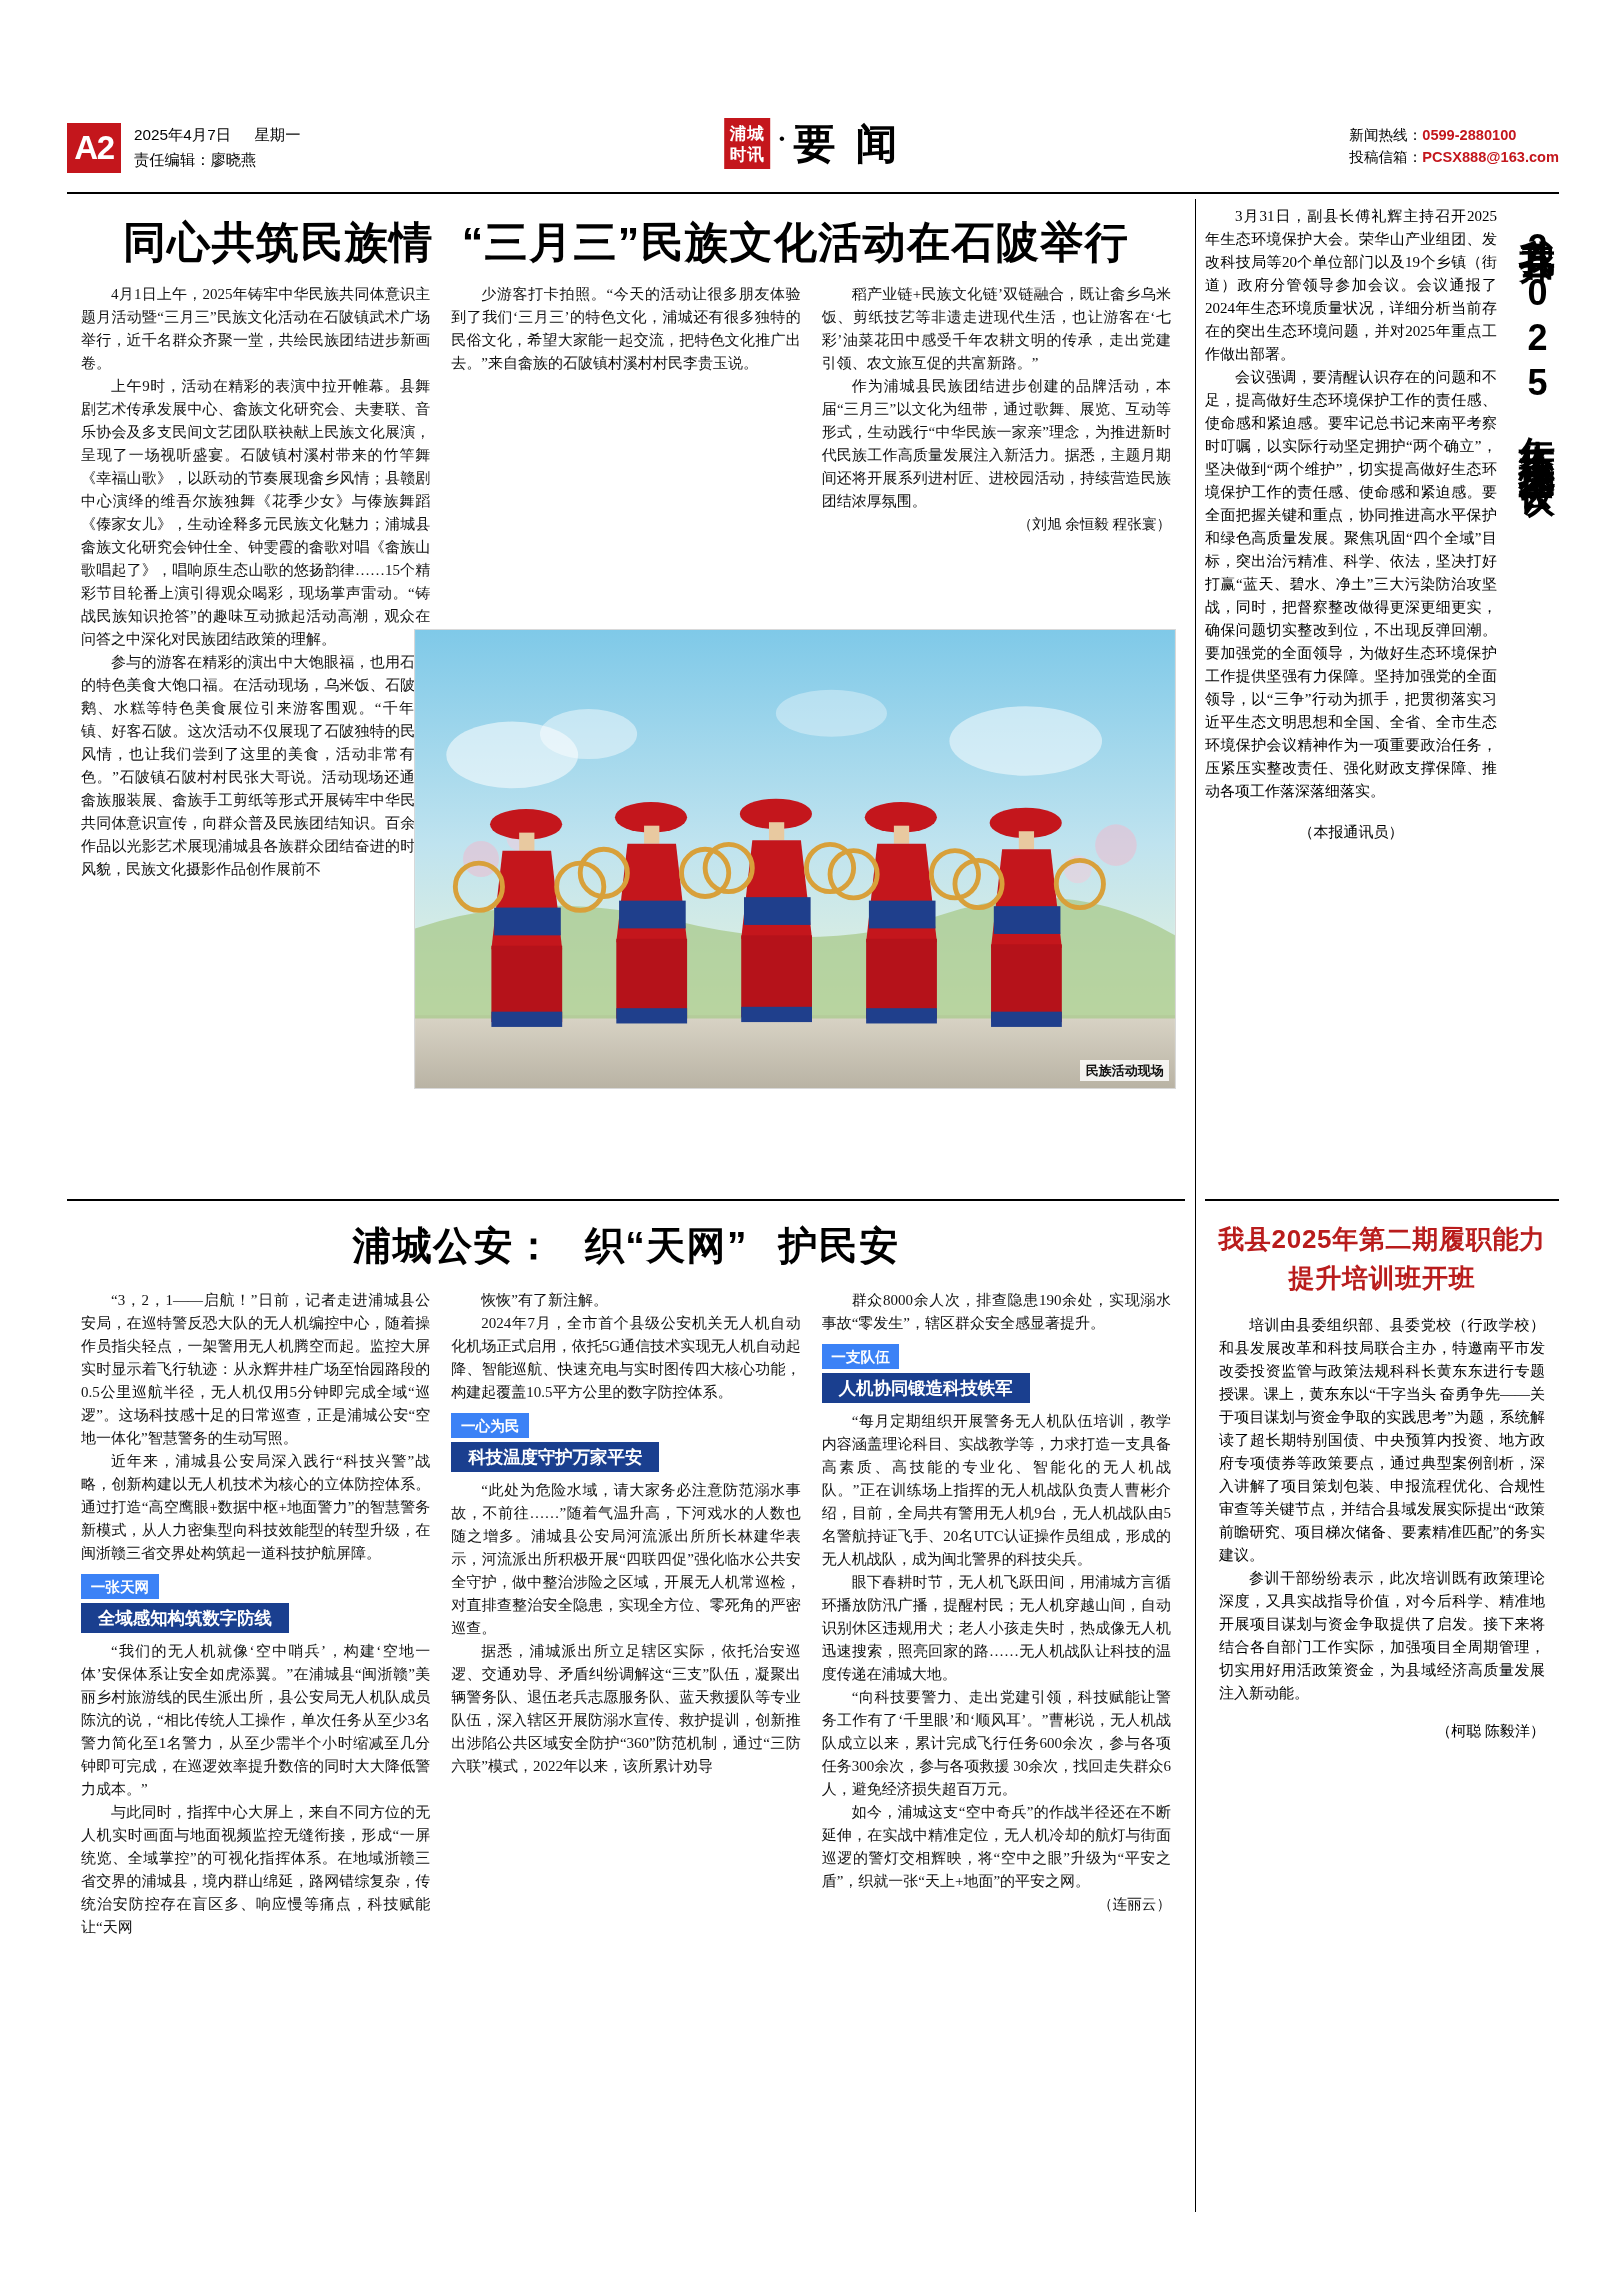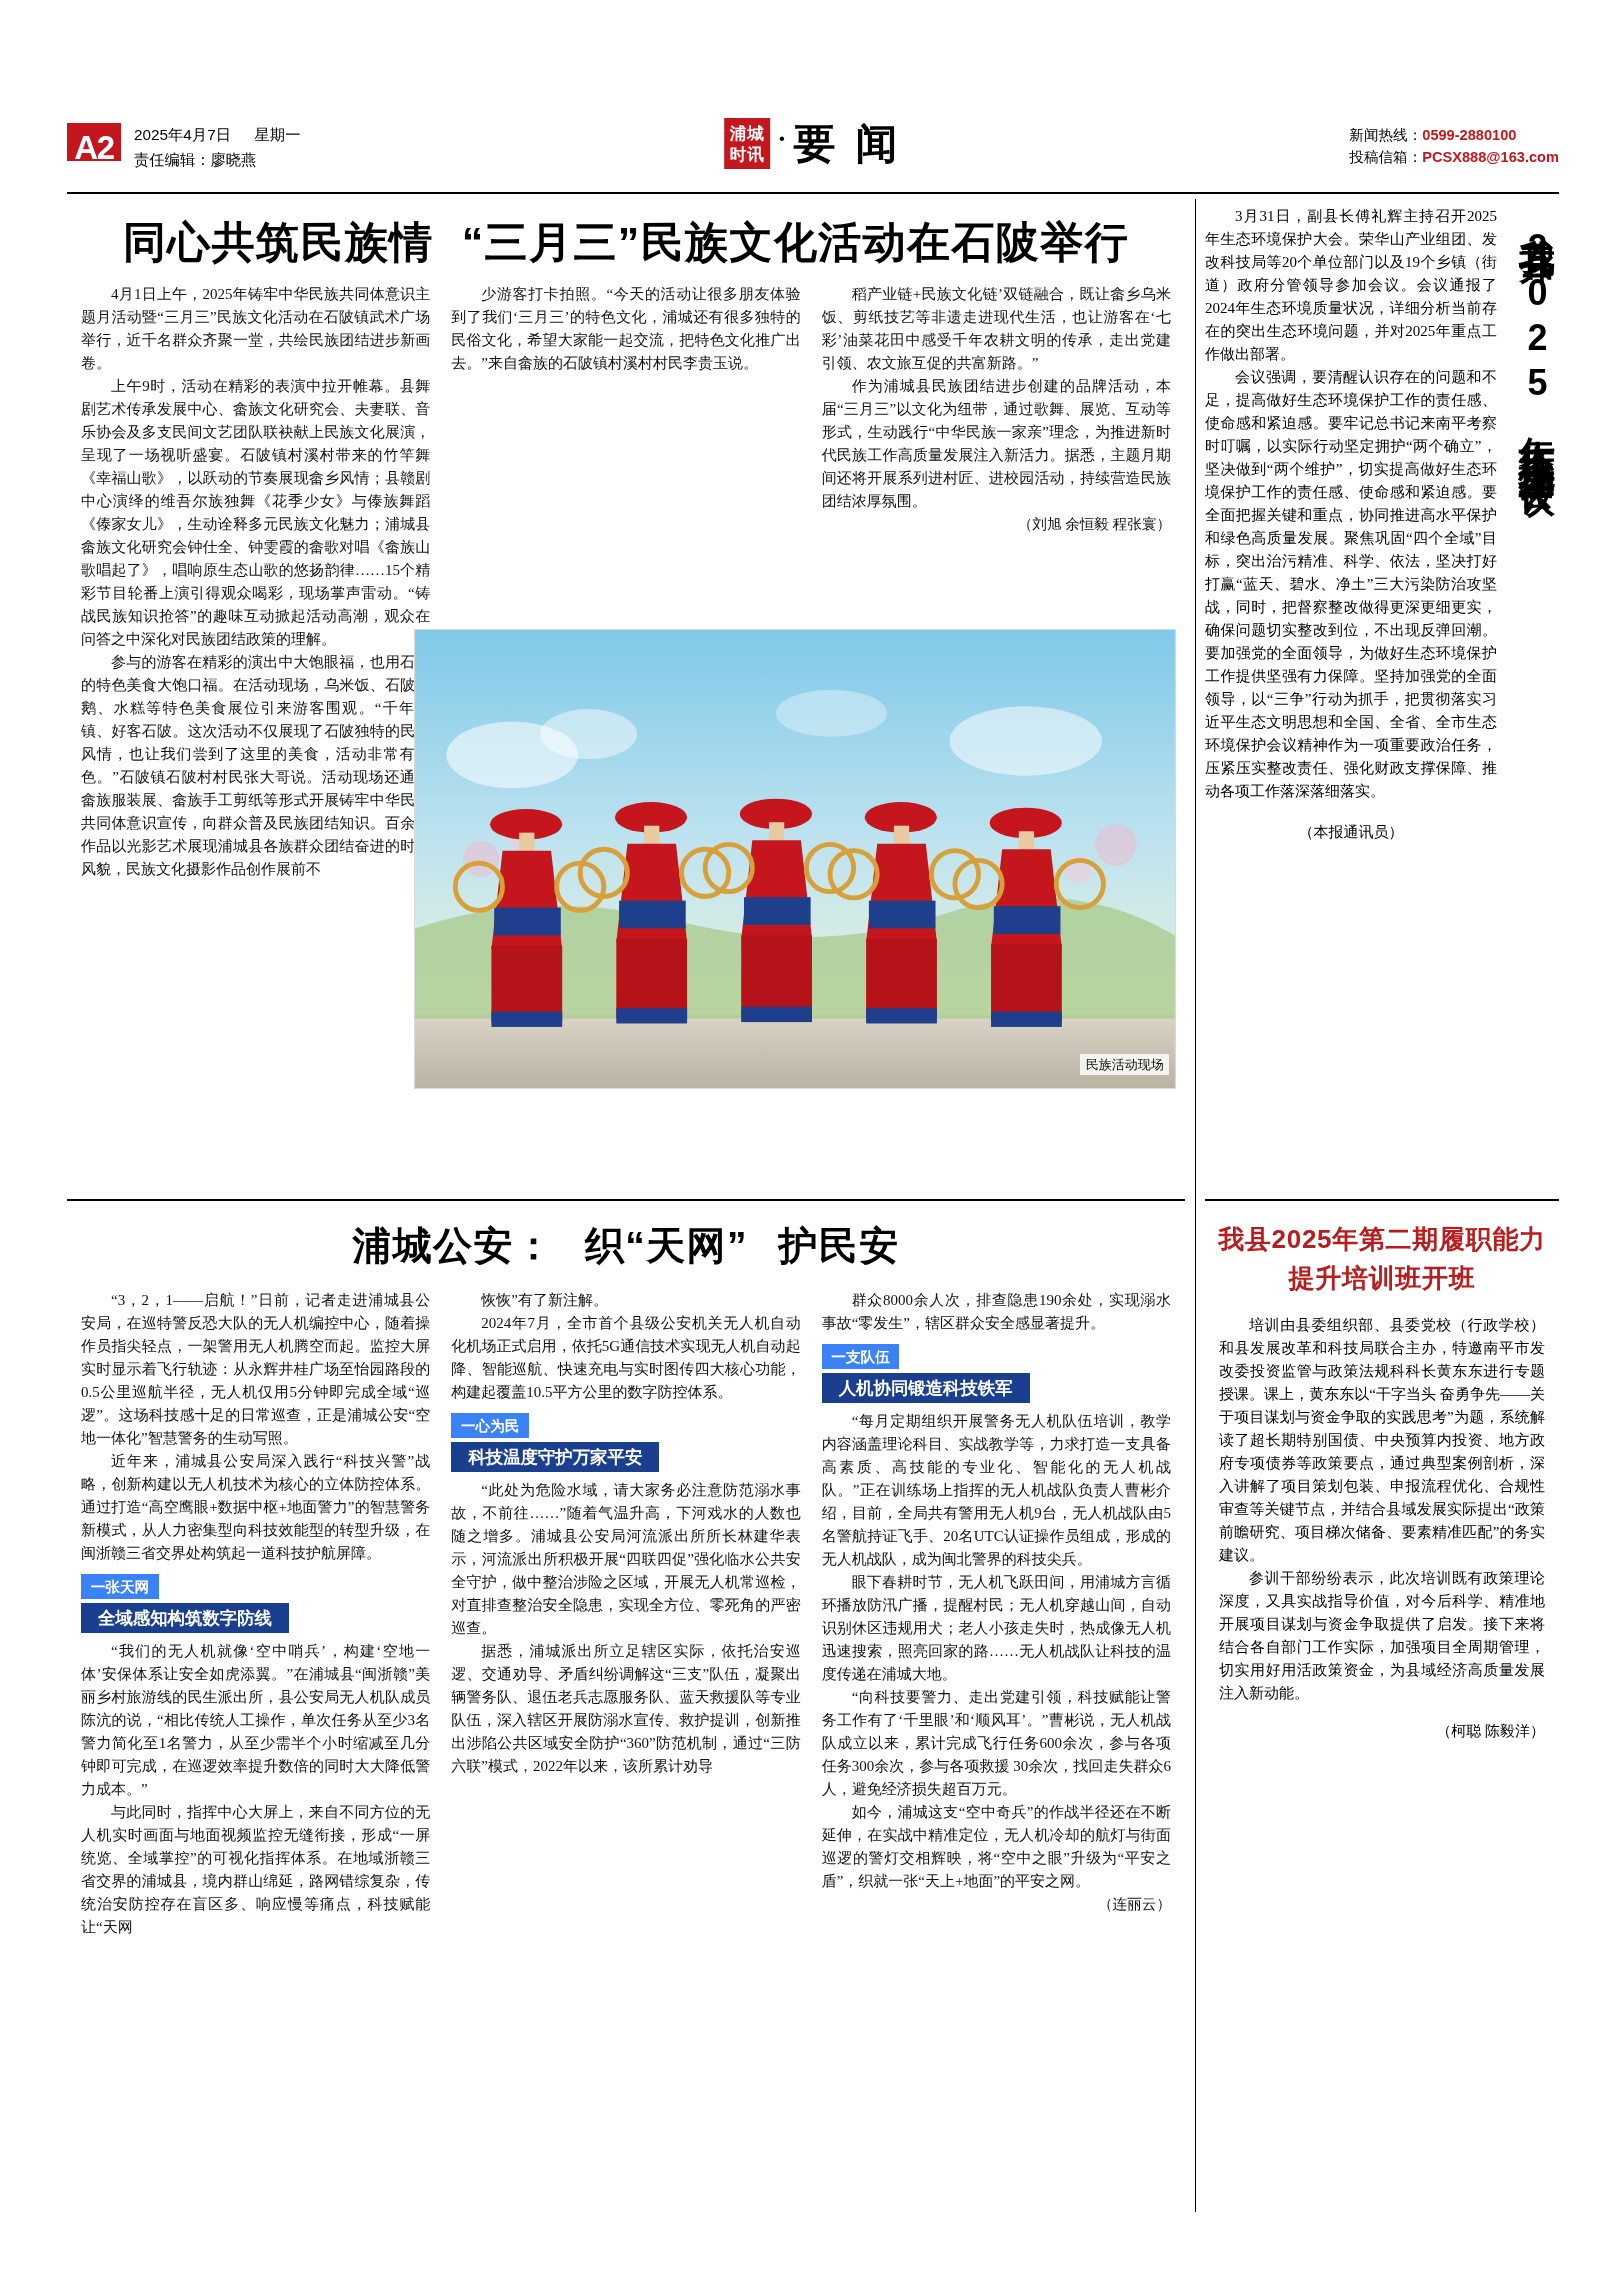--- a/index.html
+++ b/index.html
@@ -30,21 +30,21 @@
   .masthead {
     position: relative;
     height: 75px;
     border-bottom: 2.8px solid #000;
   }
   .page-badge {
     position: absolute;
     left: 0;
     top: 5.6px;
     width: 54px;
-    height: 38px;
+    height: 50px;
     background: #c4161c;
     color: #fff;
     font-family: "Liberation Sans", sans-serif;
     font-weight: bold;
     font-size: 33px;
     line-height: 50px;
     text-align: center;
     letter-spacing: -1.4px;
   }
   .masthead-date {
@@ -170,27 +170,28 @@
     left: 347px;
     top: 430px;
     width: 760px;
     height: 458px;
     overflow: hidden;
     border: 0.7px solid #d8d8d8;
   }
   .photo-caption {
     position: absolute;
     right: 5.6px;
-    bottom: 13px;
+    bottom: 7px;
     background: rgba(255,255,255,0.82);
     font-size: 13px;
     line-height: 18px;
     padding: 1.4px 5.6px;
     color: #111;
     font-family: "Liberation Sans", sans-serif;
+    font-weight: bold;
   }
 
   
   .zone-right-top {
     position: absolute;
     left: 1138px;
     top: 0;
     width: 354px;
     height: 993px;
   }

